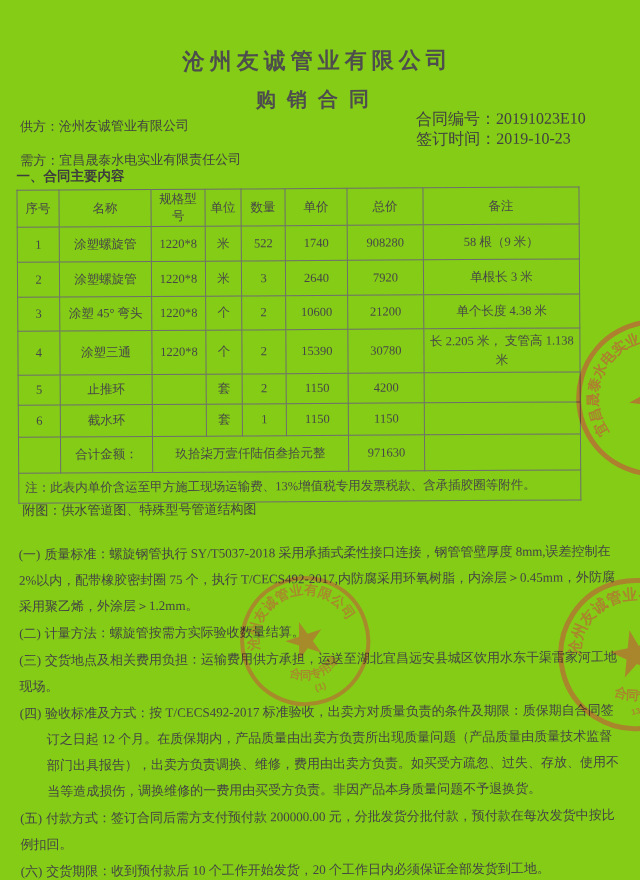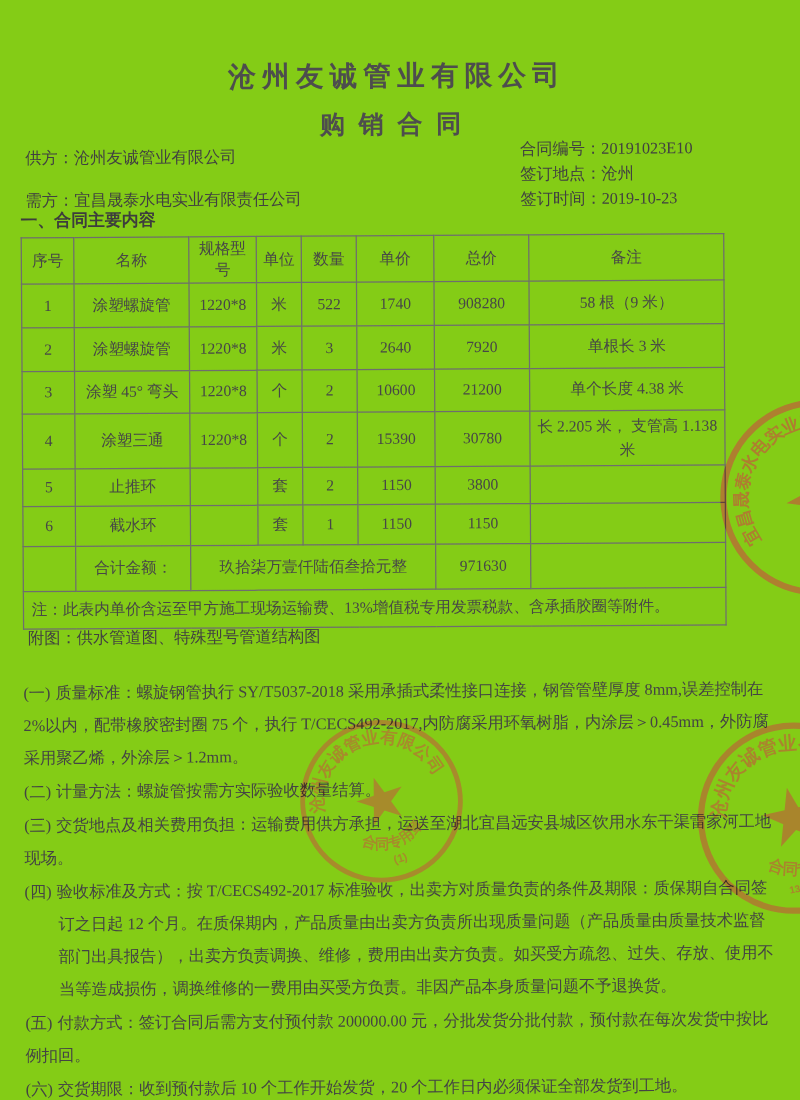--- a/index.html
+++ b/index.html
@@ -4,21 +4,21 @@
 <style>
   html,body{margin:0;padding:0;background:#e9e9e7;}
   .page{position:relative;width:640px;height:880px;margin:0 auto;background:#84cc16;overflow:hidden;
         font-family:"Liberation Serif","DejaVu Serif",serif;color:#414141;}
   .sheet{position:absolute;inset:0;transform:rotate(-0.35deg);}
   .title1{position:absolute;top:46px;left:0;width:100%;text-align:center;font-size:22px;font-weight:bold;
           letter-spacing:5px;color:#4d4d4d;}
   .title2{position:absolute;top:86px;left:0;width:100%;text-align:center;font-size:20px;font-weight:bold;
           letter-spacing:11px;color:#4d4d4d;}
   .metaline{position:absolute;font-size:13px;white-space:nowrap;}
-  .meta-right{position:absolute;left:418px;top:110px;font-size:13px;line-height:20px;white-space:nowrap;}
+  .meta-right{position:absolute;left:418px;top:110px;font-size:16px;line-height:20px;white-space:nowrap;}
   .sec-head{position:absolute;font-size:13.5px;font-weight:bold;color:#3d3d3d;white-space:nowrap;}
   table.main{position:absolute;left:18px;top:188px;width:562px;border-collapse:collapse;table-layout:fixed;
              font-size:12.5px;color:#474747;}
   table.main td{border:1px solid #6e6e6e;text-align:center;padding:1px 3px;overflow:hidden;}
   table.main td.lft{text-align:left;padding-left:6px;}
   .attach{position:absolute;left:22px;top:500px;font-size:13px;white-space:nowrap;}
   .clauses{position:absolute;left:18px;top:540px;width:604px;font-size:13px;line-height:26px;color:#444;}
   .clauses p{margin:0 0 1px 0;}
   .clauses p.hang{padding-left:27px;text-indent:-27px;}
   .cno{margin-right:4px;}
@@ -38,21 +38,20 @@
 
   <div class="metaline" style="left:22px;top:116px;">
     <span>供方：</span><span>沧州友诚管业有限公司</span>
   </div>
   <div class="metaline" style="left:22px;top:150px;">
     <span>需方：</span><span>宜昌晟泰水电实业有限责任公司</span>
   </div>
 
   <div class="meta-right">
     <div><span>合同编号：</span><span>20191023E10</span></div>
-    <div><span>签订地点：</span><span>沧州</span></div>
     <div><span>签订时间：</span><span>2019-10-23</span></div>
   </div>
 
   <div class="sec-head" style="left:18px;top:166px;text-align:right;">一、合同主要内容</div>
 
   <table class="main">
     <colgroup>
       <col style="width:42px">
           <col style="width:92px">
           <col style="width:54px">
@@ -113,21 +112,21 @@
       <td>30780</td>
       <td style="line-height:1.5">长 2.205 米， 支管高 1.138 米</td>
     </tr>
     <tr style="height:30px">
       <td>5</td>
       <td>止推环</td>
       <td></td>
       <td>套</td>
       <td>2</td>
       <td>1150</td>
-      <td>3800</td>
+      <td>4200</td>
       <td></td>
     </tr>
     <tr style="height:32px">
       <td>6</td>
       <td>截水环</td>
       <td></td>
       <td>套</td>
       <td>1</td>
       <td>1150</td>
       <td>1150</td>

